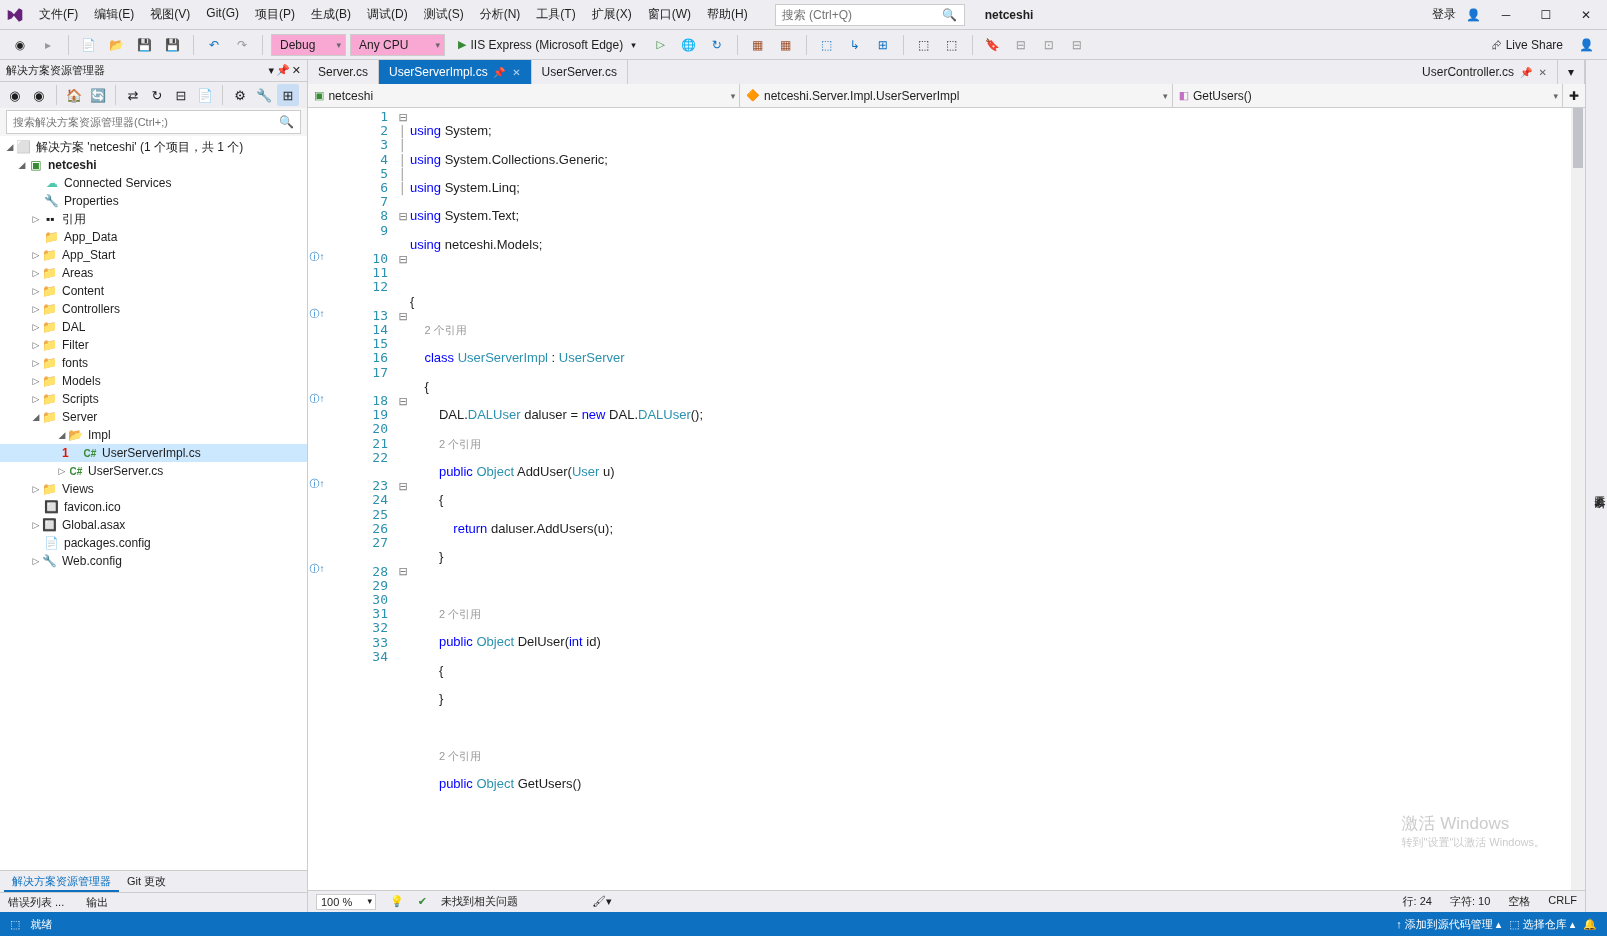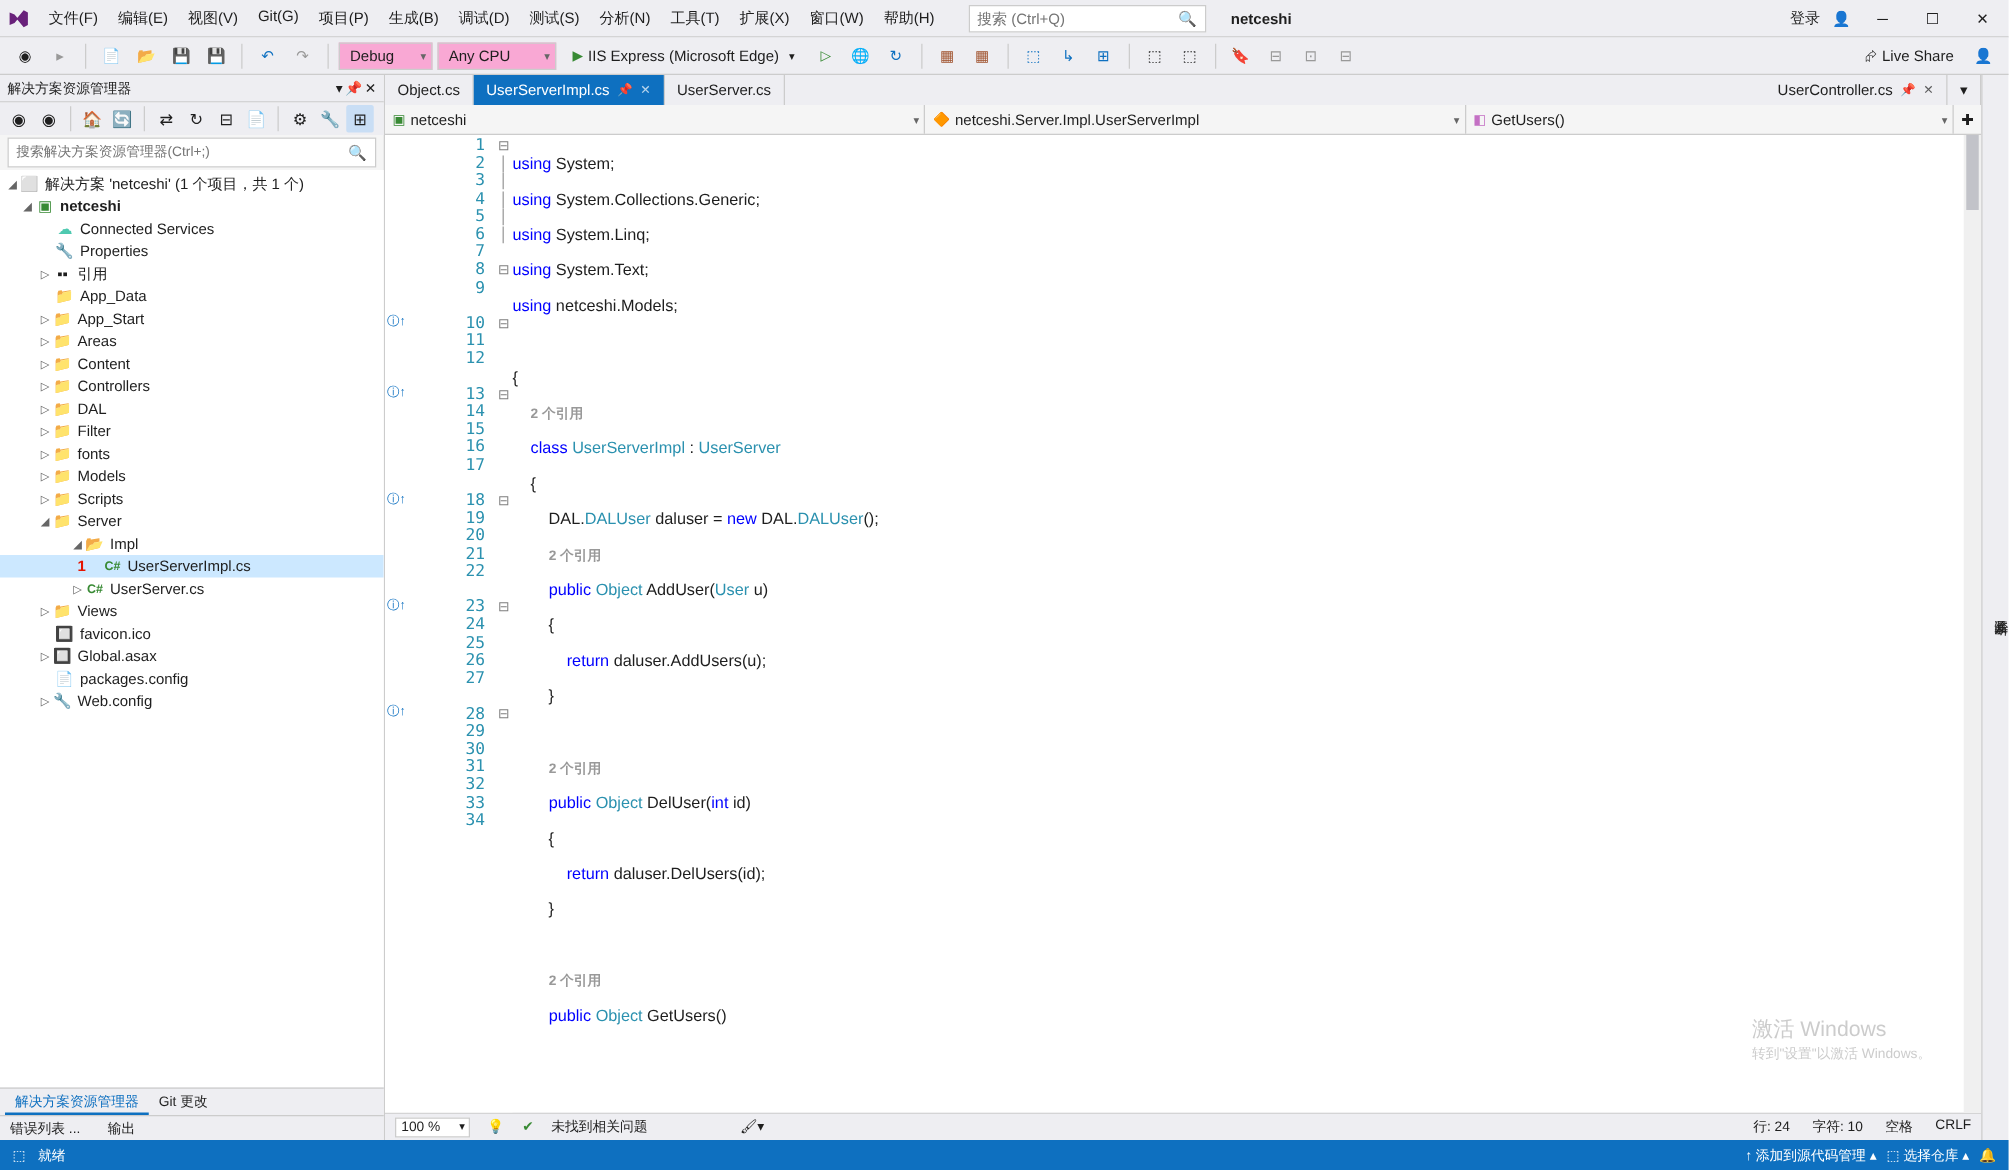--- a/index.html
+++ b/index.html
@@ -57,21 +57,21 @@
 .code-area { flex: 1; display: flex; overflow: hidden; background: #fff; position: relative; }
 .gutter { width: 70px; background: #fff; text-align: right; padding-right: 8px; font-family: Consolas, monospace; font-size: 13px; color: #2b91af; line-height: 14.2px; padding-top: 2px; }
 .gutter-indicators { width: 18px; background: #fff; }
 .ind { height: 14.2px; display: flex; align-items: center; justify-content: center; font-size: 10px; color: #0e70c0; }
 .fold-col { width: 14px; background: #fff; font-family: Consolas, monospace; font-size: 11px; color: #808080; line-height: 14.2px; padding-top: 2px; }
 .fold-col div { height: 14.2px; text-align: center; }
 .code-text { flex: 1; font-family: Consolas, monospace; font-size: 13px; line-height: 14.2px; padding-top: 2px; white-space: pre; }
 .code-text .line { height: 14.2px; }
 .kw { color: #0000ff; }
 .type { color: #2b91af; }
-.ref { color: #999; font-size: 11px; font-weight: bold; }
+.ref { color: #999; font-size: 11px; }
 .scroll-track { width: 14px; background: #f0f0f0; position: relative; }
 .scroll-thumb { position: absolute; top: 0; left: 2px; right: 2px; height: 60px; background: #c2c3c9; }
 .editor-status { height: 22px; background: #eeeef2; border-top: 1px solid #ccc; display: flex; align-items: center; padding: 0 8px; gap: 14px; font-size: 11px; }
 .zoom-dd { width: 60px; border: 1px solid #ccc; padding: 1px 4px; background: #fff; position: relative; }
 .zoom-dd::after { content: "▾"; position: absolute; right: 3px; font-size: 9px; }
 .status-check { color: #388a34; }
 .editor-status-right { margin-left: auto; display: flex; gap: 18px; }
 .right-sidebar { width: 22px; background: #eeeef2; border-left: 1px solid #ccc; writing-mode: vertical-rl; text-align: center; padding-top: 4px; font-size: 11px; }
 .watermark { position: absolute; right: 40px; bottom: 40px; color: #ccc; font-size: 17px; text-align: left; pointer-events: none; }
 .watermark .sub { font-size: 11px; }
@@ -316,21 +316,21 @@
     </div>
     <div class="bottom-tabs">
       <span>错误列表 ...</span>
       <span>输出</span>
     </div>
   </div>
 
   <div class="editor-area">
     <div class="doc-tabs">
       <div class="doc-tab">
-          <span>Object.cs</span>
+          <span>Server.cs</span>
         </div>
       <div class="doc-tab active">
           <span>UserServerImpl.cs</span>
           <span class="pin-icon">📌</span>
           <span class="doc-tab-close">✕</span>
         </div>
       <div class="doc-tab">
           <span>UserServer.cs</span>
         </div>
       <div class="doc-tab-right">
@@ -451,21 +451,20 @@
 <div class="line">        DAL.<span class="type">DALUser</span> daluser = <span class="kw">new</span> DAL.<span class="type">DALUser</span>();</div>
 <div class="line">        <span class="ref">2 个引用</span></div>
 <div class="line">        <span class="kw">public</span> <span class="type">Object</span> AddUser(<span class="type">User</span> u)</div>
 <div class="line">        {</div>
 <div class="line">            <span class="kw">return</span> daluser.AddUsers(u);</div>
 <div class="line">        }</div>
 <div class="line"></div>
 <div class="line">        <span class="ref">2 个引用</span></div>
 <div class="line">        <span class="kw">public</span> <span class="type">Object</span> DelUser(<span class="kw">int</span> id)</div>
 <div class="line">        {</div>
-<div class="line">            <span class="kw">return</span> daluser.DelUsers(id);</div>
 <div class="line">        }</div>
 <div class="line"></div>
 <div class="line">        <span class="ref">2 个引用</span></div>
 <div class="line">        <span class="kw">public</span> <span class="type">Object</span> GetUsers()</div>
 
 
 
 
 
 

